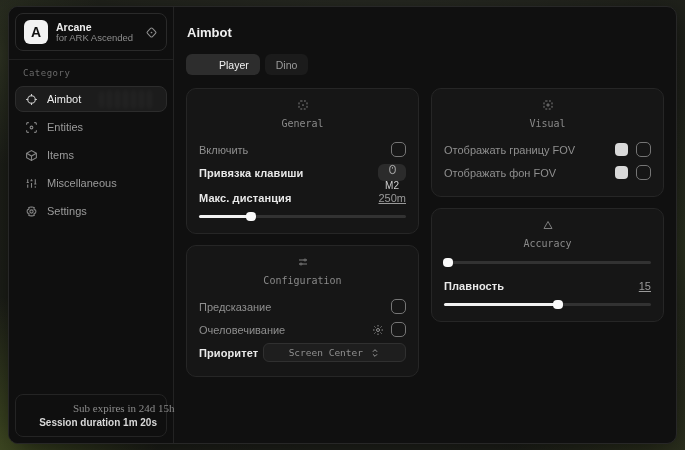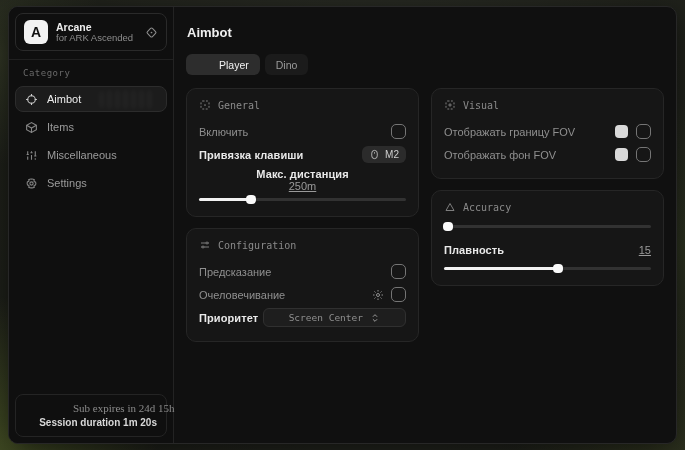--- a/index.html
+++ b/index.html
@@ -59,45 +59,45 @@
   .page-title { font-size:13px; font-weight:bold; color:#f0f0f0; margin:2px 0 0 1px; }
   .tabs { display:flex; gap:5px; margin-top:14px; }
   .tab {
     height:21px; padding:0 11px; border-radius:6px; font-size:10.5px;
     display:flex; align-items:center; background:#1b1b1b; color:#9a9a9a; cursor:default;
   }
   .tab.active { background:#2d2d2d; color:#f2f2f2;padding-left:33px; }
   .grid { display:grid; grid-template-columns:233px 233px; gap:12px; margin-top:13px; align-items:start; }
   .col { display:flex; flex-direction:column; gap:11px; }
   .card { background:#161616; border:1px solid #262626; border-radius:10px; padding:10px 12px 12px; }
-  .card-head { display:flex; align-items:center; gap:7px; font-family:"DejaVu Sans Mono", monospace; font-size:10px; color:#8a8a8a; margin-bottom:9px; }
+  .card-head { display:flex; align-items:center; gap:7px; font-family:"DejaVu Sans Mono", monospace; font-size:10px; color:#8a8a8a; margin-bottom:9px;flex-direction:column; }
   .card-head .cicon { display:flex; color:#7d7d7d; }
   .row { display:flex; align-items:center; justify-content:space-between; min-height:23px; font-size:11px; }
   .lbl-dim { color:#8f8f8f; }
   .lbl-bright { color:#e9e9e9; font-weight:bold; letter-spacing:.1px; }
   .val { color:#9a9a9a; font-size:11px;text-decoration:underline; }
   .checkbox { width:15px; height:15px; border:1.5px solid #757575; border-radius:5px; background:transparent; flex:none; cursor:pointer; }
   .right-group { display:flex; align-items:center; gap:8px; }
   .swatch { width:13px; height:13px; border-radius:4px; flex:none; cursor:pointer; }
   .keybind {
     display:flex; align-items:center; gap:5px; background:#2b2b2b; border-radius:6px;
-    height:17px; padding:0 7px; font-size:10px; color:#cfcfcf; cursor:pointer;
+    height:17px; padding:0 7px; font-size:10px; color:#cfcfcf; cursor:pointer;flex-direction:column;
   }
   .keybind .micon { display:flex; color:#bdbdbd; }
   .dropdown {
     display:flex; align-items:center; gap:7px; background:#1e1e1e; border:1px solid #303030;
     border-radius:6px; height:19px; padding:0 25px; font-family:"DejaVu Sans Mono", monospace;
     font-size:9.5px; color:#8f8f8f; cursor:pointer;
   }
   .dropdown .dicon { display:flex; color:#9a9a9a; }
   .slider { position:relative; height:9px; margin-top:3px; cursor:pointer; }
   .slider .track { position:absolute; left:0; right:0; top:3px; height:3px; border-radius:2px; background:#323232; }
   .slider .fill { position:absolute; left:0; top:3px; height:3px; border-radius:2px; background:#f2f2f2; }
   .slider .thumb { position:absolute; top:0; width:10px; height:9px; border-radius:4px; background:#fafafa; transform:translateX(-5px); }
-  .mt2 { margin-top:2px;flex-direction:column; }
+  .mt2 { margin-top:2px; }
   .gearwrap { display:flex; color:#8f8f8f; margin-right:-1px; }
   svg { display:block; }
 </style>
 </head>
 <body>
 
 <div class="window">
 
   <div class="sidebar">
     <div class="brand-box">
@@ -120,20 +120,29 @@
     <div class="nav">
       <div class="nav-item active">
         <span class="nicon">
           <svg width="13" height="13" viewBox="0 0 24 24" fill="none" stroke="currentColor" stroke-width="2">
             <circle cx="12" cy="12" r="7"></circle>
               <path d="M12 2v4M12 18v4M2 12h4M18 12h4"></path>
           </svg>
         </span>
         <span>Aimbot</span>
         <span class="watermark"></span>
+      </div>
+      <div class="nav-item">
+        <span class="nicon">
+          <svg width="13" height="13" viewBox="0 0 24 24" fill="none" stroke="currentColor" stroke-width="2">
+            <path d="M3 7V5a2 2 0 0 1 2-2h2M17 3h2a2 2 0 0 1 2 2v2M21 17v2a2 2 0 0 1-2 2h-2M7 21H5a2 2 0 0 1-2-2v-2"></path>
+              <circle cx="12" cy="12" r="2.5"></circle>
+          </svg>
+        </span>
+        <span>Entities</span>
       </div>
       <div class="nav-item">
         <span class="nicon">
           <svg width="13" height="13" viewBox="0 0 24 24" fill="none" stroke="currentColor" stroke-width="2">
             <path d="M21 8l-9-5-9 5v8l9 5 9-5z"></path>
               <path d="M3 8l9 5 9-5M12 13v9"></path>
           </svg>
         </span>
         <span>Items</span>
       </div>

